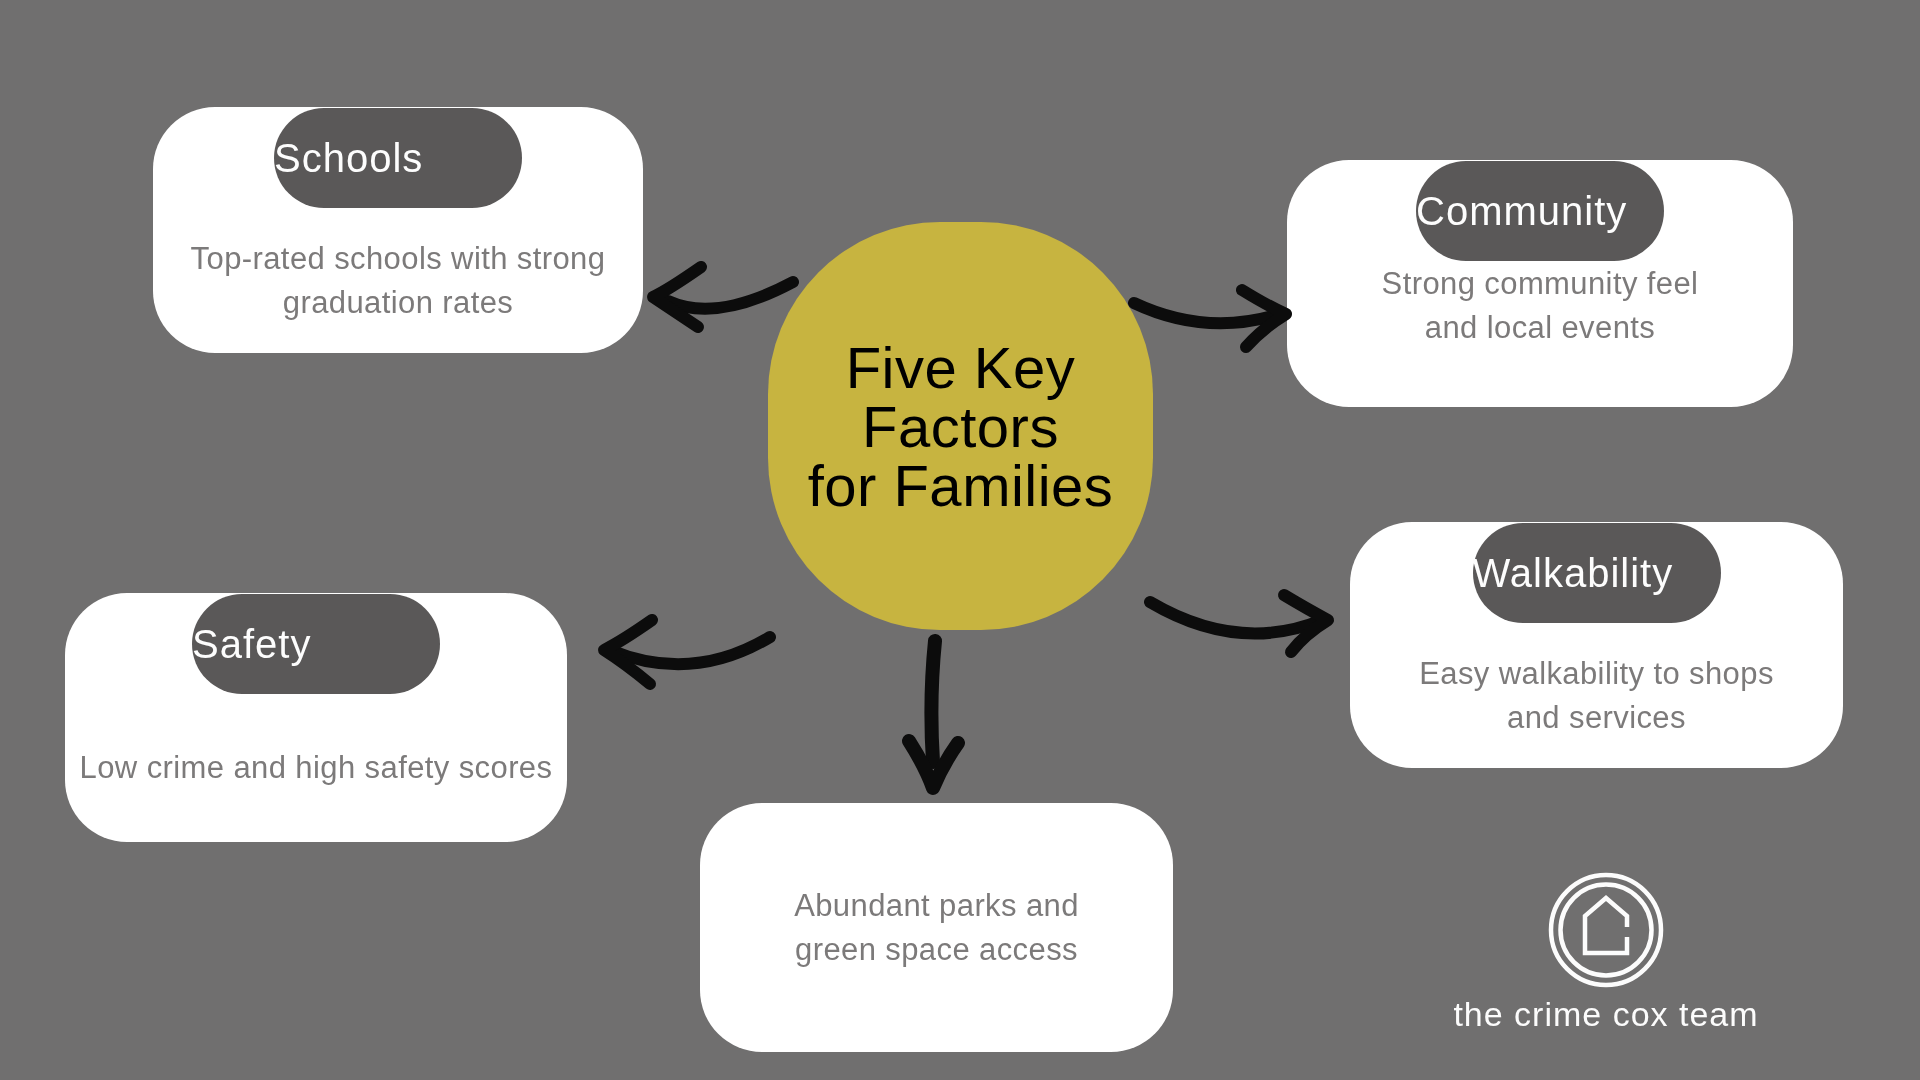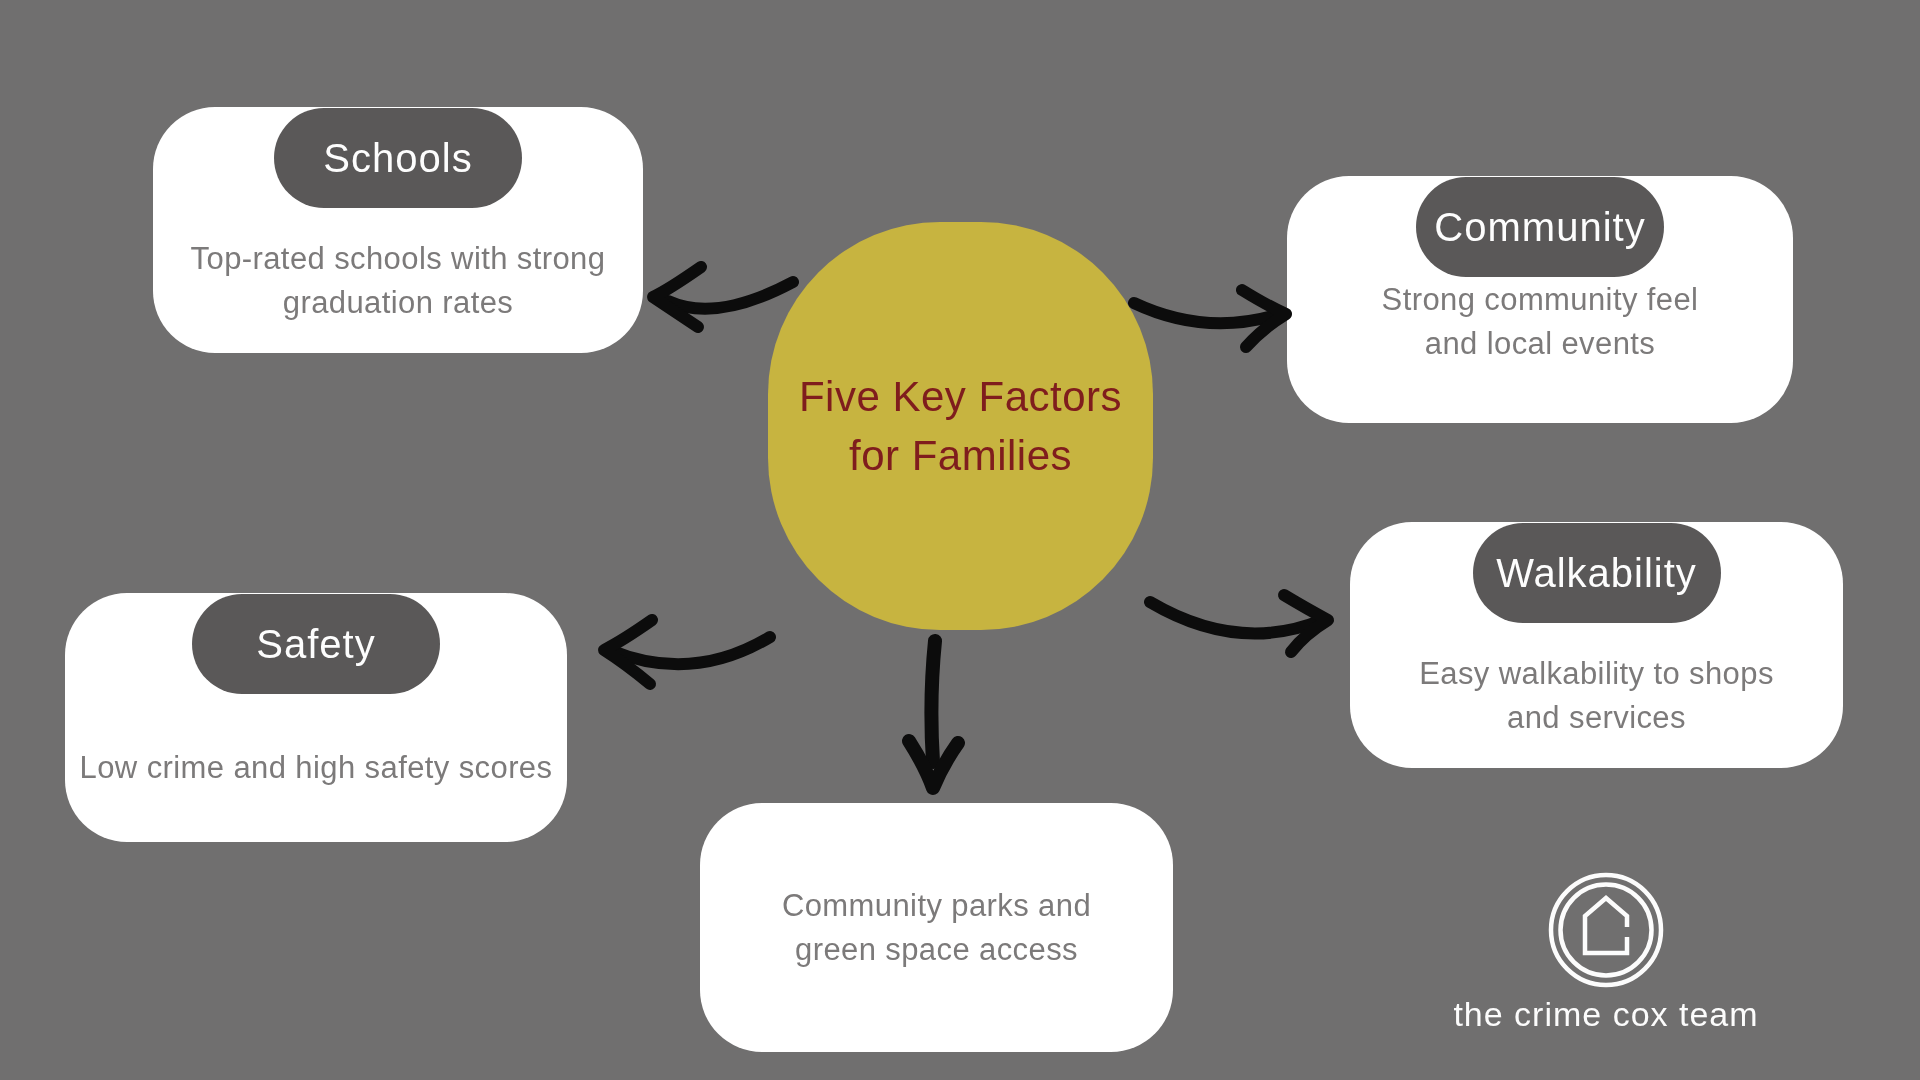--- a/index.html
+++ b/index.html
@@ -7,45 +7,45 @@
     position:relative;width:1920px;height:1080px;overflow:hidden;
     background:#706f6f;
     font-family:"Liberation Sans",sans-serif;
   }
   
   .card{
     position:absolute;background:#ffffff;border-radius:62px;
     display:flex;flex-direction:column;align-items:center;
   }
   #card-schools    {left:153px; top:107px; width:490px; height:246px;}
-  #card-community  {left:1287px;top:176px; width:506px; height:247px;}
+  #card-community  {left:1287px;top:160px; width:506px; height:247px;}
   #card-safety     {left:65px;  top:593px; width:502px; height:249px;}
   #card-walkability{left:1350px;top:522px; width:493px; height:246px;}
   #card-parks      {left:700px; top:803px; width:473px; height:249px;}
   .pill{
     flex:0 0 auto;margin-top:1px;height:100px;width:248px;
     background:#5a5858;border-radius:52px;
-    display:flex;align-items:center;justify-content:center;
+    display:flex;align-items:center;justify-content:flex-start;
   }
   .pill span{color:#fdfdfd;font-size:40px;letter-spacing:1px;}
   .desc{
     flex:1;display:flex;flex-direction:column;align-items:center;justify-content:center;
     text-align:center;color:#7c7a7a;font-size:31px;line-height:44px;
     letter-spacing:.4px;width:100%;
   }
   #card-community .desc{padding-bottom:57px;}
   .desc span{display:block;}
   
   .blob{
     position:absolute;left:768px;top:222px;width:385px;height:408px;
     background:#c7b440;border-radius:172px;
     display:flex;align-items:center;justify-content:center;
   }
   .blob .title{
-    text-align:center;color:#7f1d1d;font-size:42px;line-height:59px;letter-spacing:.5px;
+    text-align:center;color:#000000;font-size:58px;line-height:59px;letter-spacing:.5px;
   }
   .blob .title span{display:block;}
   
   svg.arrows{position:absolute;left:0;top:0;width:1920px;height:1080px;pointer-events:none;}
   svg.arrows path{fill:none;stroke:#0c0c0c;stroke-width:12;stroke-linecap:round;stroke-linejoin:round;}
   svg.arrows path.thick{stroke-width:14;}
   
   .brand-logo{position:absolute;left:1545px;top:869px;width:122px;height:122px;}
   .brand-logo circle,.brand-logo path{stroke:#fcfcfc;fill:none;stroke-width:4.5px;}
   .brand-name{
@@ -92,21 +92,21 @@
     <div class="pill">
       <span>Safety</span>
     </div>
     <div class="desc">
       <span>Low crime and high safety scores</span>
     </div>
   </div>
 
   <div class="card" id="card-parks">
     <div class="desc">
-      <span>Community parks and</span>
+      <span>Abundant parks and</span>
       <span>green space access</span>
     </div>
   </div>
 
   <div class="blob">
     <div class="title">
       <span>Five Key Factors</span>
       <span>for Families</span>
     </div>
   </div>

